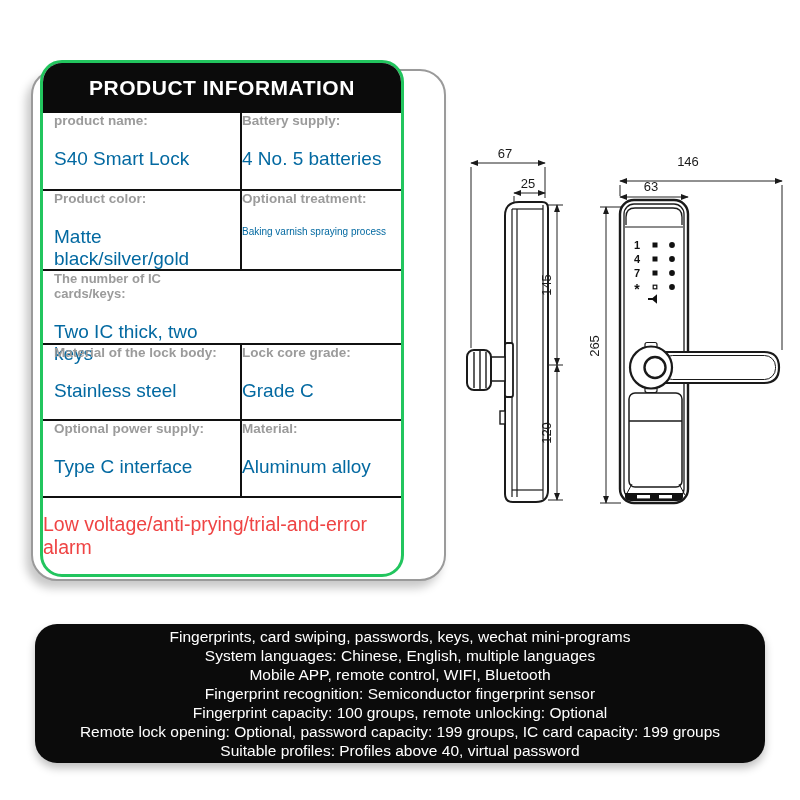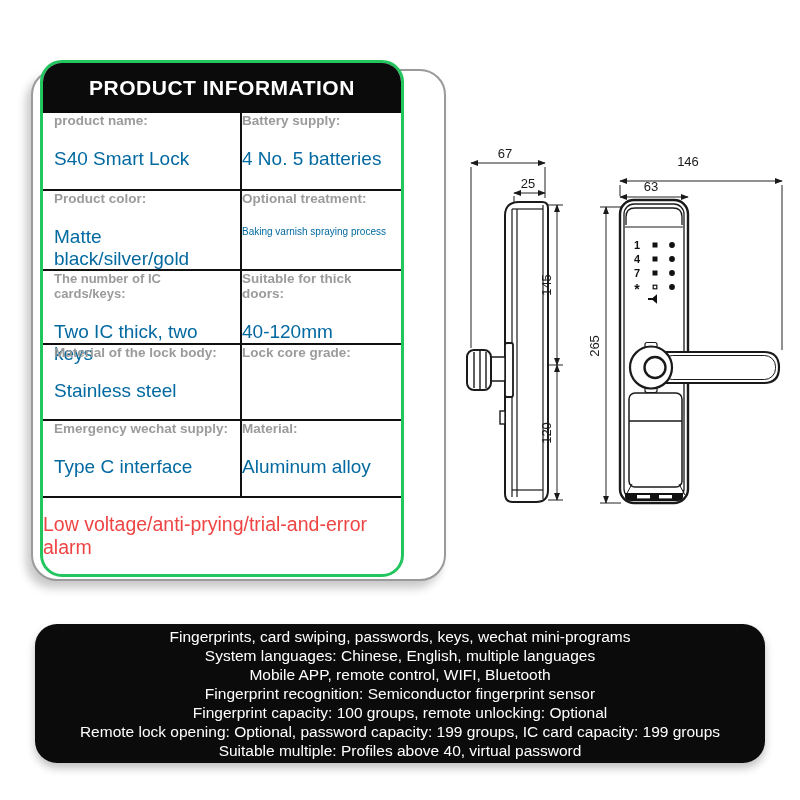--- a/index.html
+++ b/index.html
@@ -91,39 +91,36 @@
           <span class="label">Optional treatment:</span>
           <span class="value small">Baking varnish spraying process</span>
         </div>
       </div>
 
       <div class="spec-row r3">
         <div class="cell left">
           <span class="label small">The number of IC cards/keys:</span>
           <span class="value">Two IC thick, two keys</span>
         </div>
-        <div class="cell right">
-          <span class="label">Suitable for thick doors:</span>
-          <span class="value">40-120mm</span>
-        </div>
       </div>
 
       <div class="spec-row r4">
         <div class="cell left">
           <span class="label">Material of the lock body:</span>
           <span class="value">Stainless steel</span>
         </div>
         <div class="cell right">
           <span class="label">Lock core grade:</span>
+          <span class="value">Grade C</span>
         </div>
       </div>
 
       <div class="spec-row r5">
         <div class="cell left">
-          <span class="label">Emergency wechat supply:</span>
+          <span class="label">Optional power supply:</span>
           <span class="value">Type C interface</span>
         </div>
         <div class="cell right">
           <span class="label">Material:</span>
           <span class="value">Aluminum alloy</span>
         </div>
       </div>
 
       <div class="footer-row">
         <span class="value">Low voltage/anti-prying/trial-and-error alarm</span>
@@ -250,16 +247,16 @@
     <text class="dimtext" x="196" y="61" text-anchor="middle">63</text>
   </svg>
 
   <div class="banner">
     <div class="line">Fingerprints, card swiping, passwords, keys, wechat mini-programs</div>
     <div class="line">System languages: Chinese, English, multiple languages</div>
     <div class="line">Mobile APP, remote control, WIFI, Bluetooth</div>
     <div class="line">Fingerprint recognition: Semiconductor fingerprint sensor</div>
     <div class="line">Fingerprint capacity: 100 groups, remote unlocking: Optional</div>
     <div class="line">Remote lock opening: Optional, password capacity: 199 groups, IC card capacity: 199 groups</div>
-    <div class="line">Suitable multiple: Profiles above 40, virtual password</div>
+    <div class="line">Suitable profiles: Profiles above 40, virtual password</div>
   </div>
 
 </div>
 
 </body></html>

